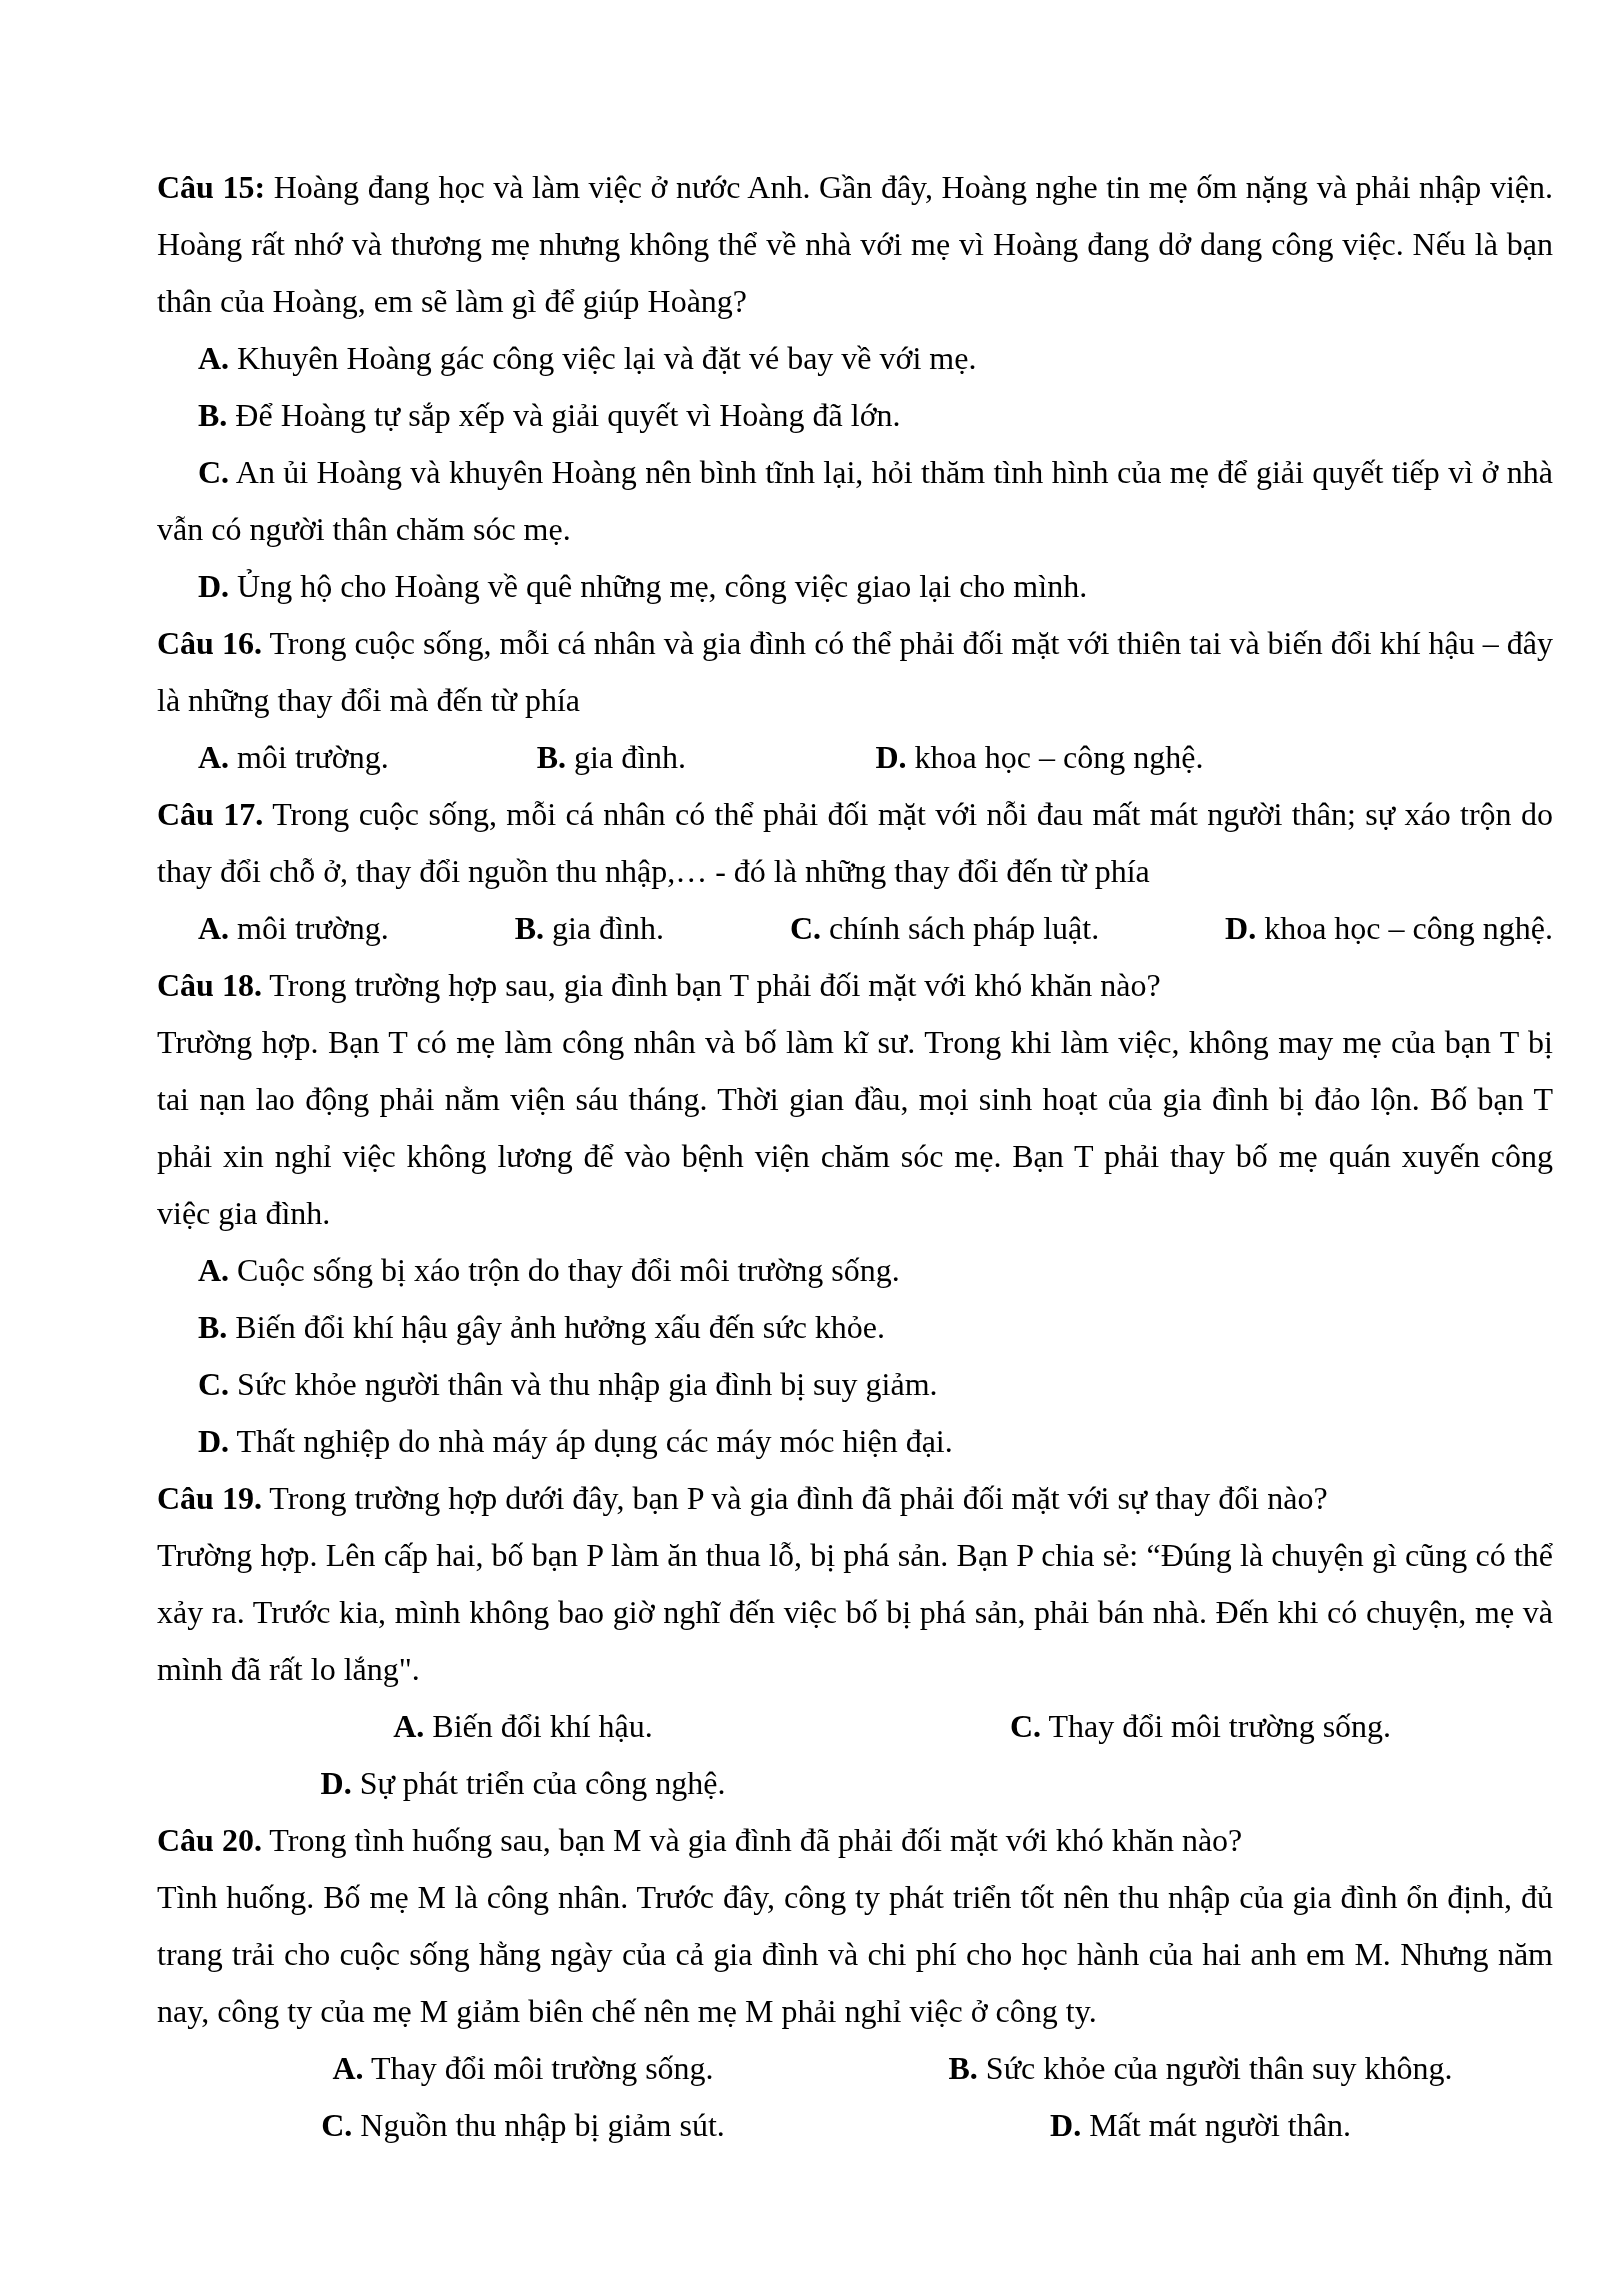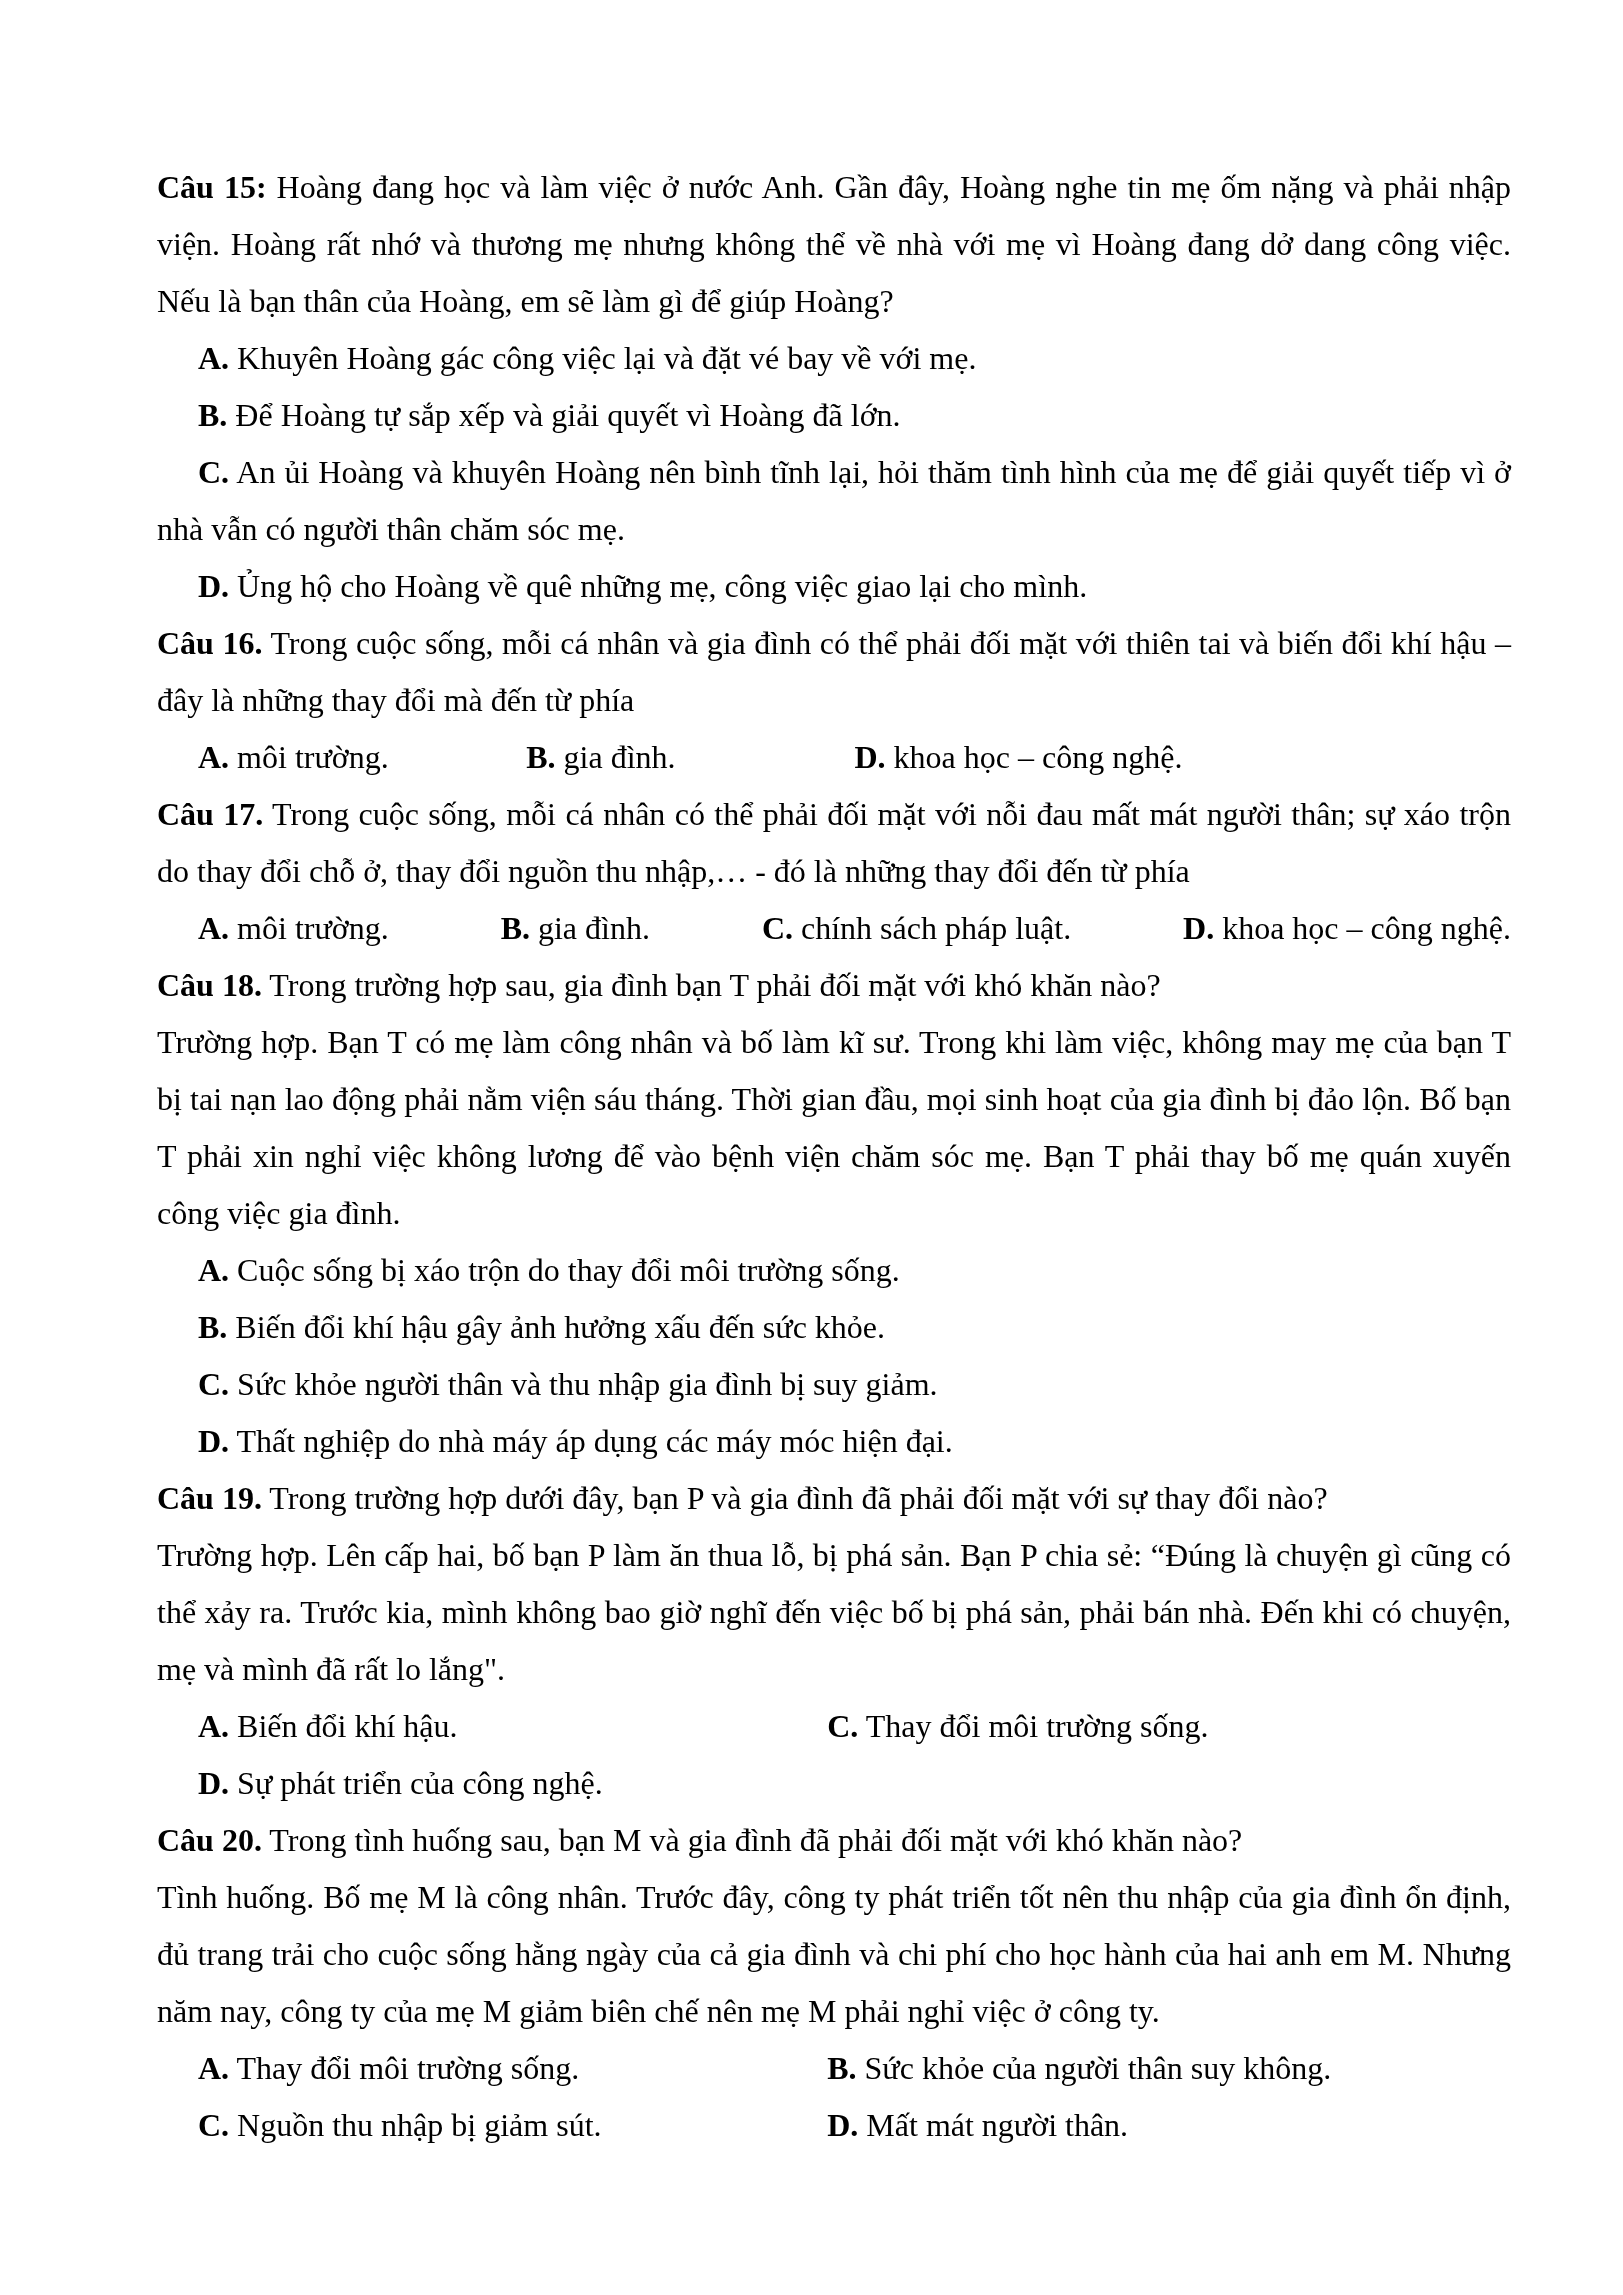--- a/index.html
+++ b/index.html
@@ -6,33 +6,33 @@
   html, body { margin: 0; padding: 0; }
   body { background: #ffffff; }
   .page {
     width: 1623px;
     height: 2295px;
     background: #ffffff;
     color: #000000;
     font-family: "Liberation Serif", "DejaVu Serif", serif;
     font-size: 32px;
     line-height: 57px;
-    padding: 159px 112px 79px 157px;
+    padding: 159px 70px 79px 157px;
     overflow: hidden;
   }
   p { margin: 0; }
   .stem, .case { text-align: justify; }
   .qlabel, .opt-label { font-weight: bold; }
   .option { text-align: justify; text-indent: 41px; }
   
   .options-grid4 { display: grid; grid-template-columns: repeat(4, 1fr); padding-left: 41px; }
   .options-flex { display: flex; justify-content: space-between; padding-left: 41px; }
   .options-flex .opt, .options-grid4 .opt { white-space: nowrap; }
   
-  .options-grid2 { display: grid; grid-template-columns: 49.5% 50.5%; }
+  .options-grid2 { display: grid; grid-template-columns: 49.5% 50.5%; text-align: center; }
   .options-grid2 .opt:nth-child(odd) { padding-left: 41px; }
 </style>
 </head>
 <body>
 
 <div class="page">
 
   <section class="question">
     <p class="stem"><b class="qlabel">Câu 15:</b> <span>Hoàng đang học và làm việc ở nước Anh. Gần đây, Hoàng nghe tin mẹ ốm nặng và phải nhập viện. Hoàng rất nhớ và thương mẹ nhưng không thể về nhà với mẹ vì Hoàng đang dở dang công việc. Nếu là bạn thân của Hoàng, em sẽ làm gì để giúp Hoàng?</span></p>
     <div class="options options-stacked">

